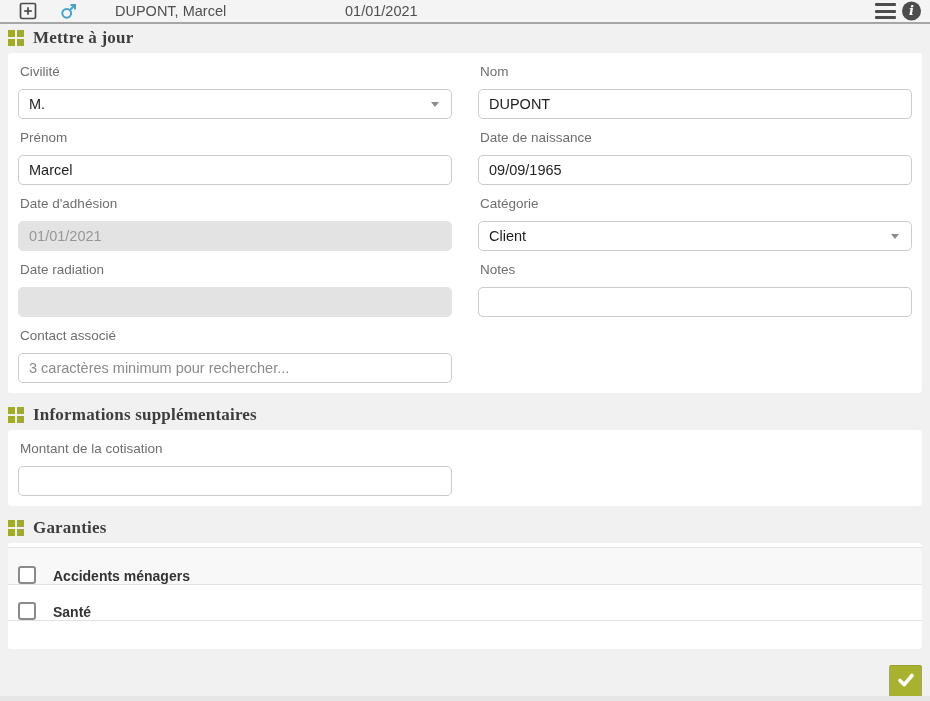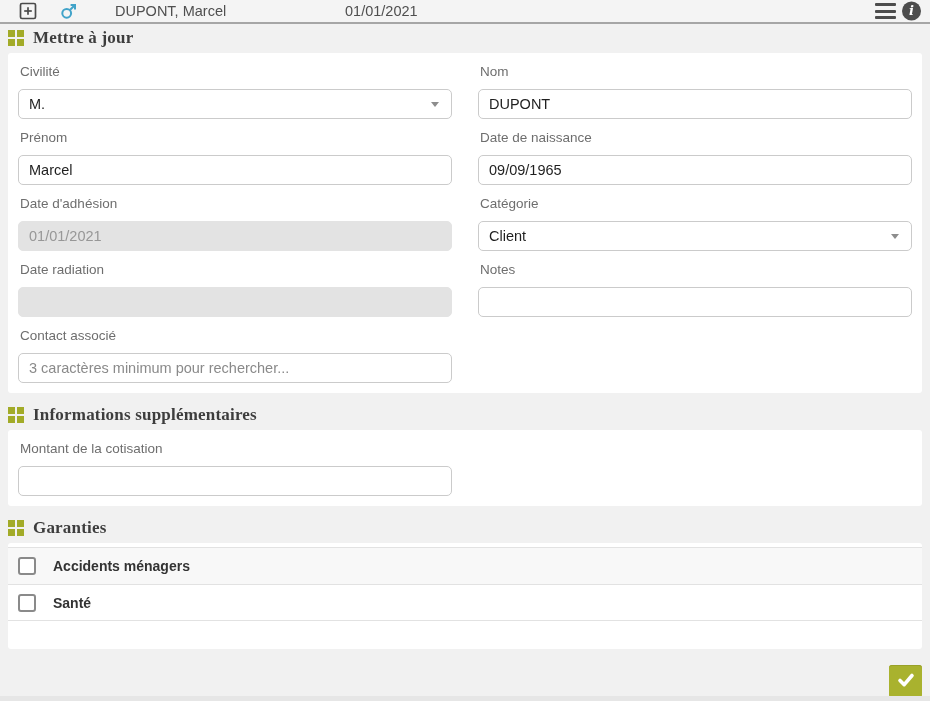--- a/index.html
+++ b/index.html
@@ -41,21 +41,21 @@
   .tinput:disabled, .tinput.disabled {
     background:#e3e3e3; border-color:#e3e3e3; color:#979797;
   }
   .tselect { display:flex; align-items:center; justify-content:space-between; cursor:pointer; }
   .caret { width:0; height:0; border-left:4px solid transparent; border-right:4px solid transparent;
     border-top:5px solid #8d8d8d; margin-right:2px; }
 
   
   .gcard { background:#fff; margin:2px 8px 8px; border-radius:3px; padding:4px 0 28px; }
   .glist { border-top:1px solid #e2e2e2; border-bottom:1px solid #e2e2e2; }
-  .grow { display:flex; align-items:center; height:36px; padding:0 10px; cursor:pointer; }
+  .grow { display:flex; align-items:flex-end; height:36px; padding:0 10px; cursor:pointer; }
   .grow + .grow { border-top:1px solid #e2e2e2; }
   .grow:first-child { background:#f8f8f8; }
   .cbx { width:18px; height:18px; border:2px solid #8a8a8a; border-radius:3px; background:#fff; flex:0 0 auto; cursor:pointer; }
   .grow b { margin-left:17px; font-size:14px; color:#333; }
 
   
   .footer { display:flex; justify-content:flex-end; padding:8px 8px 0; }
   .submit-btn {
     width:33px; height:33px; border:none; border-radius:3px; background:#a9b22e;
     display:flex; align-items:center; justify-content:center; cursor:pointer;

